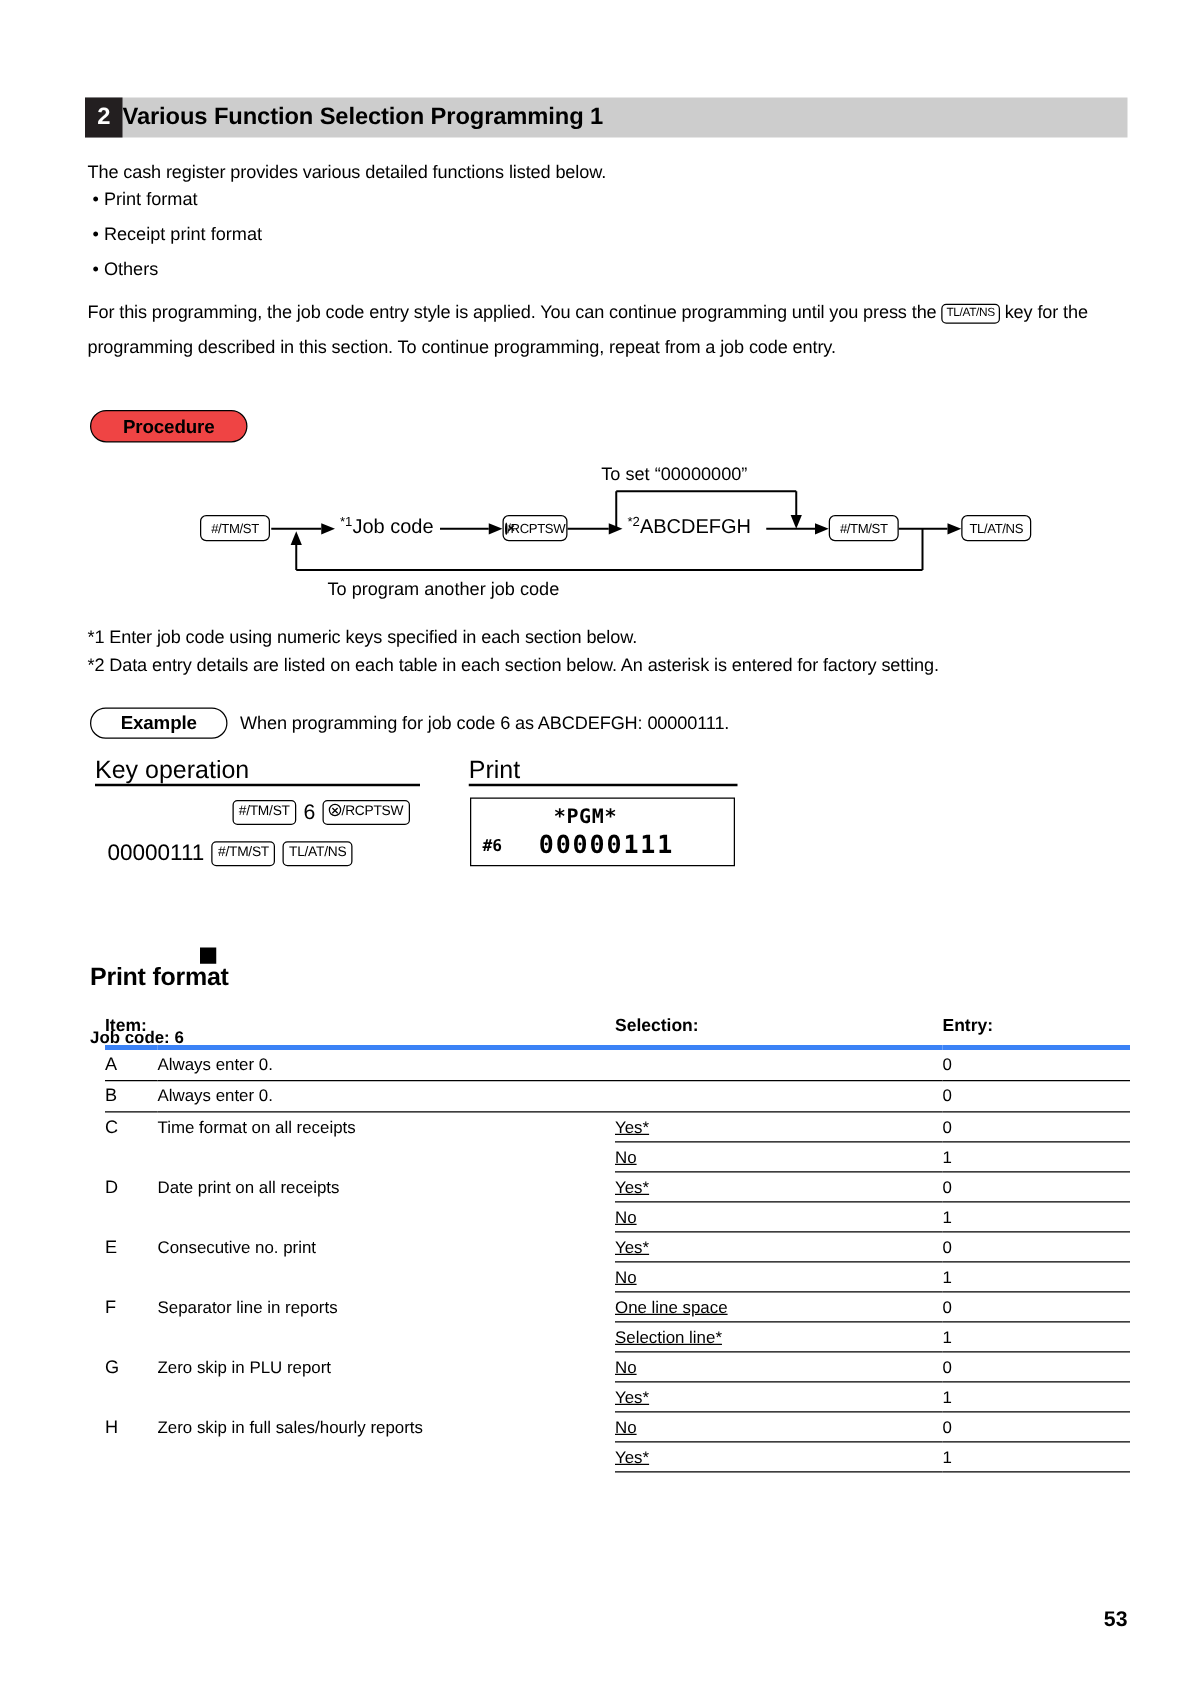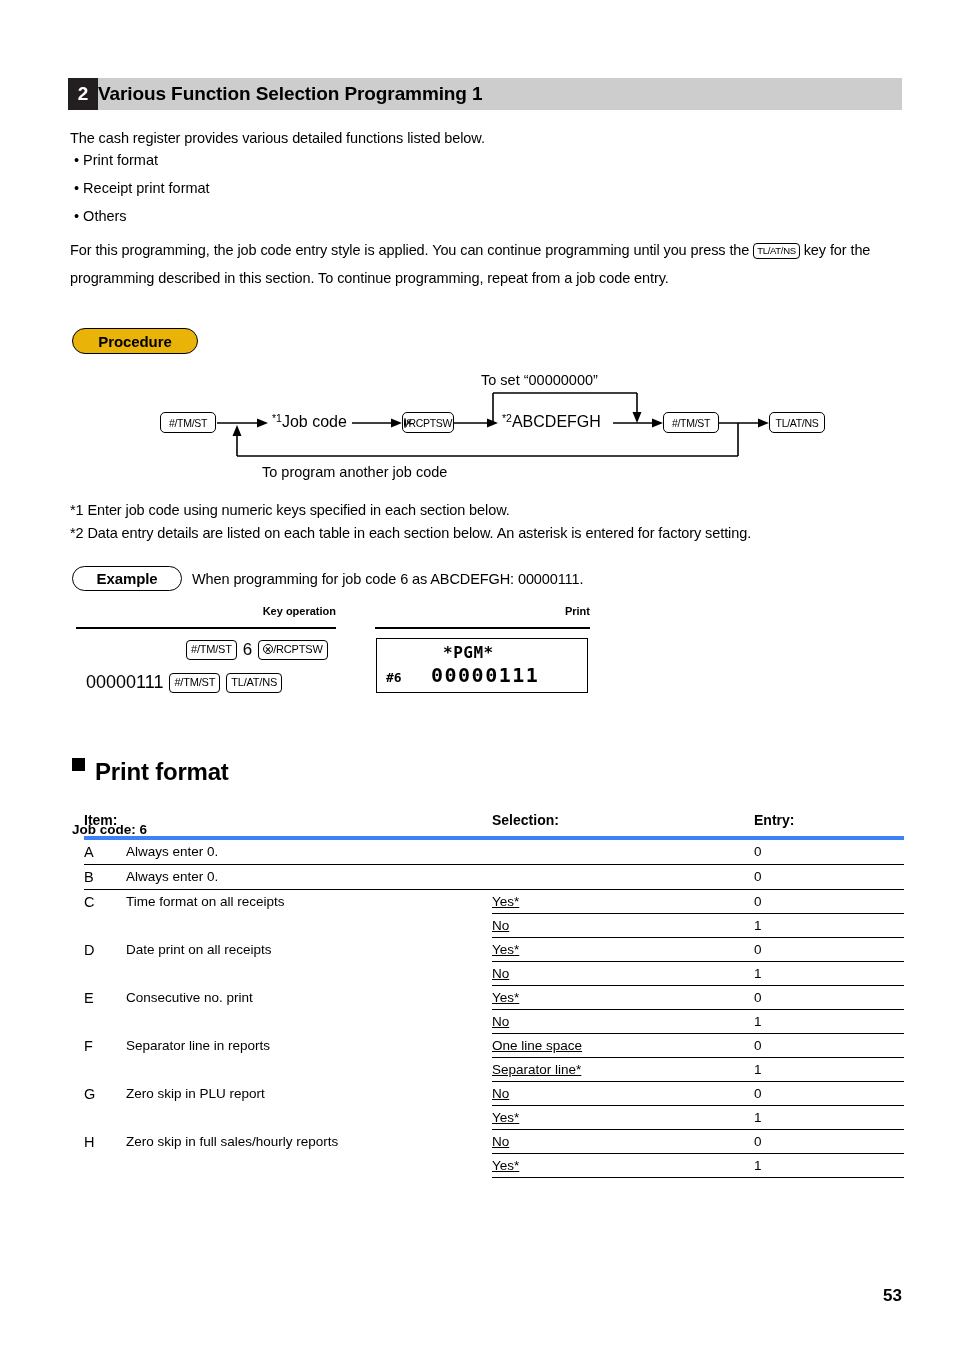--- a/index.html
+++ b/index.html
@@ -89,21 +89,21 @@
   
   .pill {
     position: absolute;
     display: flex; align-items: center; justify-content: center;
     border: 1.6px solid #000;
     border-radius: 999px;
     font-weight: bold;
     font-size: 15px;
     letter-spacing: -0.1px;
   }
-  .pill.gray { background: #eab308; }
+  .pill.gray { background: #ef4444; }
   .pill.white { background: #ffffff; }
 
   
   .flow { position: absolute; left: 0; top: 0; }
   .flow-node {
     position: absolute;
     font-size: 16px;
     white-space: nowrap;
   }
   .flow-node sup { font-size: 10.5px; vertical-align: 5px; }
@@ -120,22 +120,22 @@
     font-size: 10.5px;
     letter-spacing: -0.3px;
     display: flex; align-items: center; justify-content: center;
     white-space: nowrap;
     padding: 0 3px;
   }
 
   
   .col-head {
     position: absolute;
-    font-size: 11px; font-weight: bold;
-    text-align: right;
+    font-size: 20px; font-weight: normal;
+    text-align: left;
   }
   .rule { position: absolute; background: #000; }
 
   .keyop-line {
     position: absolute;
     font-size: 16px;
     white-space: nowrap;
     display: flex; align-items: center; gap: 6px;
   }
 
@@ -161,23 +161,24 @@
     position: absolute;
     font-family: "DejaVu Sans Mono", monospace;
     font-weight: bold;
     font-size: 20px;
     letter-spacing: 1.5px;
   }
 
   
   .sq-head {
     position: absolute;
-    font-size: 24px; font-weight: bold;
-    display: flex; align-items: flex-start;
+    font-size: 20px; font-weight: bold;
+    display: flex; align-items: flex-end;
     letter-spacing: -0.2px;
+    flex-direction: column;
   }
   .sq-marker {
     display: inline-block;
     width: 13px; height: 13px;
     background: #000;
     margin-right: 10px;
     vertical-align: middle;
   }
   .jobcode {
     position: absolute;
@@ -400,21 +401,21 @@
         <td class="c-ent">1</td>
       </tr>
 
       <tr class="bord-thin">
         <td class="c-item" rowspan="2">F</td>
         <td class="c-desc" rowspan="2">Separator line in reports</td>
         <td class="c-sel">One line space</td>
         <td class="c-ent">0</td>
       </tr>
       <tr class="bord-full">
-        <td class="c-sel">Separator line*</td>
+        <td class="c-sel">Selection line*</td>
         <td class="c-ent">1</td>
       </tr>
 
       <tr class="bord-thin">
         <td class="c-item" rowspan="2">G</td>
         <td class="c-desc" rowspan="2">Zero skip in PLU report</td>
         <td class="c-sel">No</td>
         <td class="c-ent">0</td>
       </tr>
       <tr class="bord-full">

